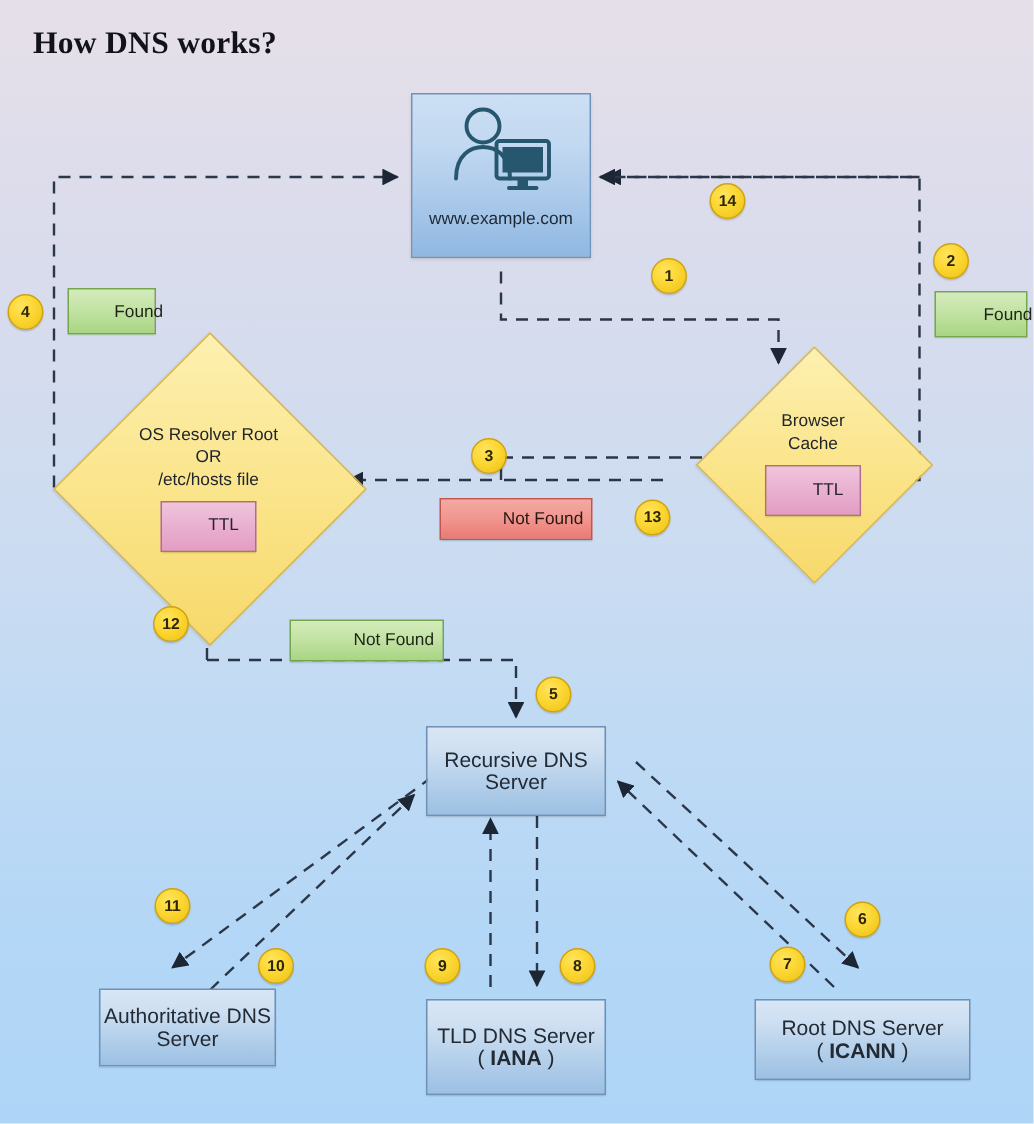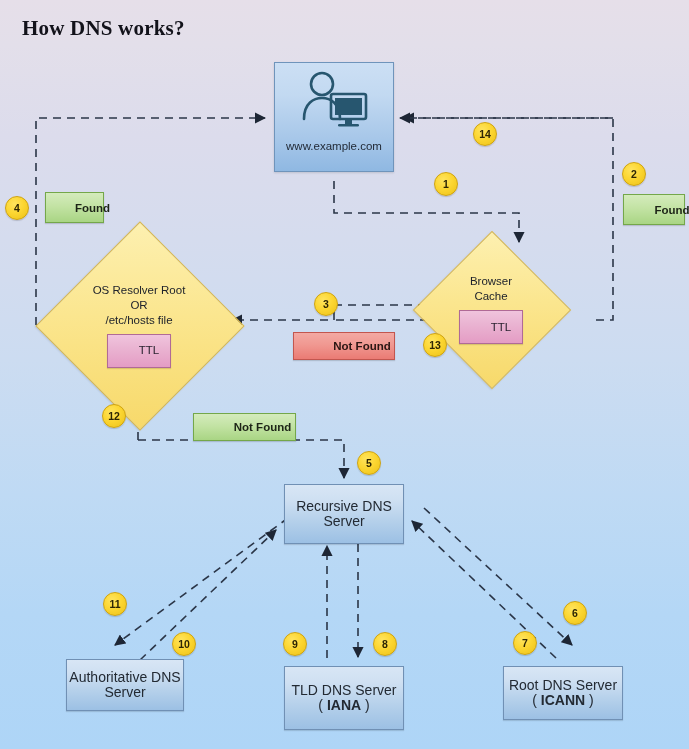--- a/index.html
+++ b/index.html
@@ -70,21 +70,21 @@
     display:flex;align-items:center;justify-content:center;
     font-size:11.5px;color:#2a2230;
     box-shadow:0 1px 1px rgba(0,0,0,.12);
     padding-left:20px;
   }
 
   
   .pill{
     position:absolute;box-sizing:border-box;
     display:flex;align-items:center;justify-content:center;
-    font-size:11.5px;font-weight:bold;color:#1d2417;
+    font-size:11.5px;font-weight:normal;color:#1d2417;
     box-shadow:0 1px 1px rgba(0,0,0,.14);
     padding-left:36px;
   }
   .pill.found{
     border:1px solid #74a74a;
     background:linear-gradient(to bottom,#d4ebbc 0%,#c3e3a4 45%,#a9d584 100%);
   }
   .pill.notfound-red{
     border:1px solid #c2564f;
     background:linear-gradient(to bottom,#f3a9a3 0%,#f09891 45%,#ea7b74 100%);
@@ -163,21 +163,21 @@
   <div class="diamond" style="left:66px;top:252px;width:146px;height:146px;">
     <div class="dshape"></div>
     <div class="dtext">
       <div>OS Resolver Root</div>
       <div>OR</div>
       <div>/etc/hosts file</div>
       <div class="ttl">TTL</div>
     </div>
   </div>
 
-  <div class="diamond" style="left:436px;top:254px;width:110px;height:110px;">
+  <div class="diamond" style="left:487px;top:254px;width:110px;height:110px;">
     <div class="dshape"></div>
     <div class="dtext">
       <div>Browser</div>
       <div>Cache</div>
       <div class="ttl">TTL</div>
     </div>
   </div>
 
   <div class="node boxnode" style="left:284px;top:484px;width:120px;height:60px;">
     <div>
@@ -193,21 +193,21 @@
     </div>
   </div>
 
   <div class="node boxnode" style="left:284px;top:666px;width:120px;height:64px;">
     <div>
       <div>TLD DNS Server</div>
       <div><span>( </span><b>IANA</b><span> )</span></div>
     </div>
   </div>
 
-  <div class="node boxnode" style="left:503px;top:666px;width:120px;height:54px;">
+  <div class="node boxnode" style="left:503px;top:666px;width:144px;height:54px;">
     <div>
       <div>Root DNS Server</div>
       <div><span>( </span><b>ICANN</b><span> )</span></div>
     </div>
   </div>
 
   <div class="pill found" style="left:45px;top:192px;width:59px;height:31px;">Found</div>
 
   <div class="pill found" style="left:623px;top:194px;width:62px;height:31px;">Found</div>
 

